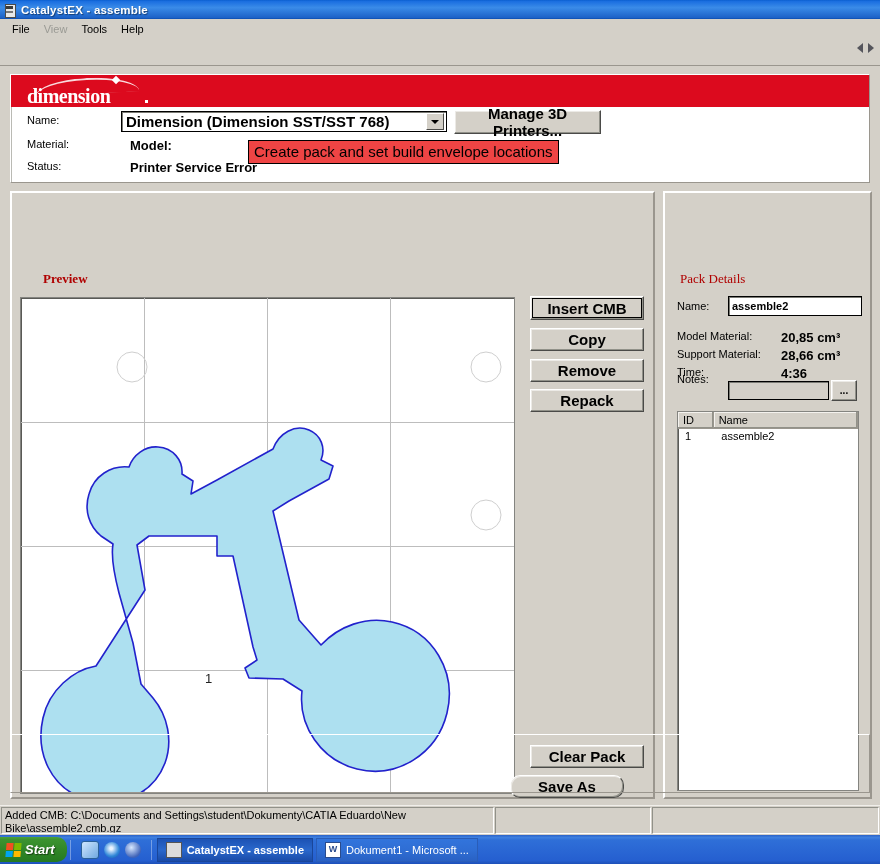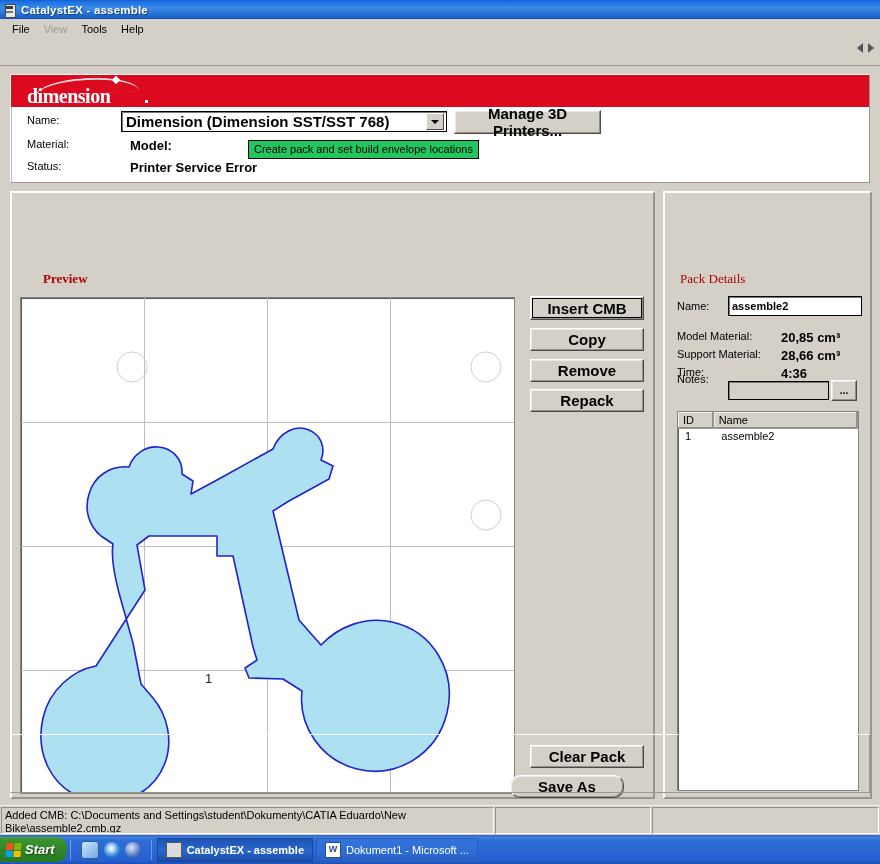--- a/index.html
+++ b/index.html
@@ -85,22 +85,22 @@
     border-radius: 50% / 100% 100% 0 0;
     border-left: 0; border-right: 0; border-bottom: 0;
     transform: rotate(-3deg);
   }
   .logo .diamond {
     position: absolute; left: 86px; top: 0px; width: 6px; height: 6px;
     background: #fff; transform: rotate(45deg);
   }
   .tooltip {
     position: absolute; left: 248px; top: 74px; z-index: 40;
-    background: #22c55e; border: 1px solid #000;
-    font-size: 11px; padding: 2px 5px 3px 5px; color: #000;
+    background: #ef4444; border: 1px solid #000;
+    font-size: 15px; padding: 2px 5px 3px 5px; color: #000;
     white-space: nowrap;
   }
 
   .form-rows { position: absolute; left: 0; top: 32px; right: 0; bottom: 0; }
   .frow { position: absolute; left: 0; right: 0; height: 22px; }
   .flabel { position: absolute; font-size: 11px; color: #000; }
   .fvalue { position: absolute; font-size: 13px; font-weight: bold; color: #000; }
 
   .combo {
     position: absolute; left: 110px; top: 0; width: 324px; height: 19px;

